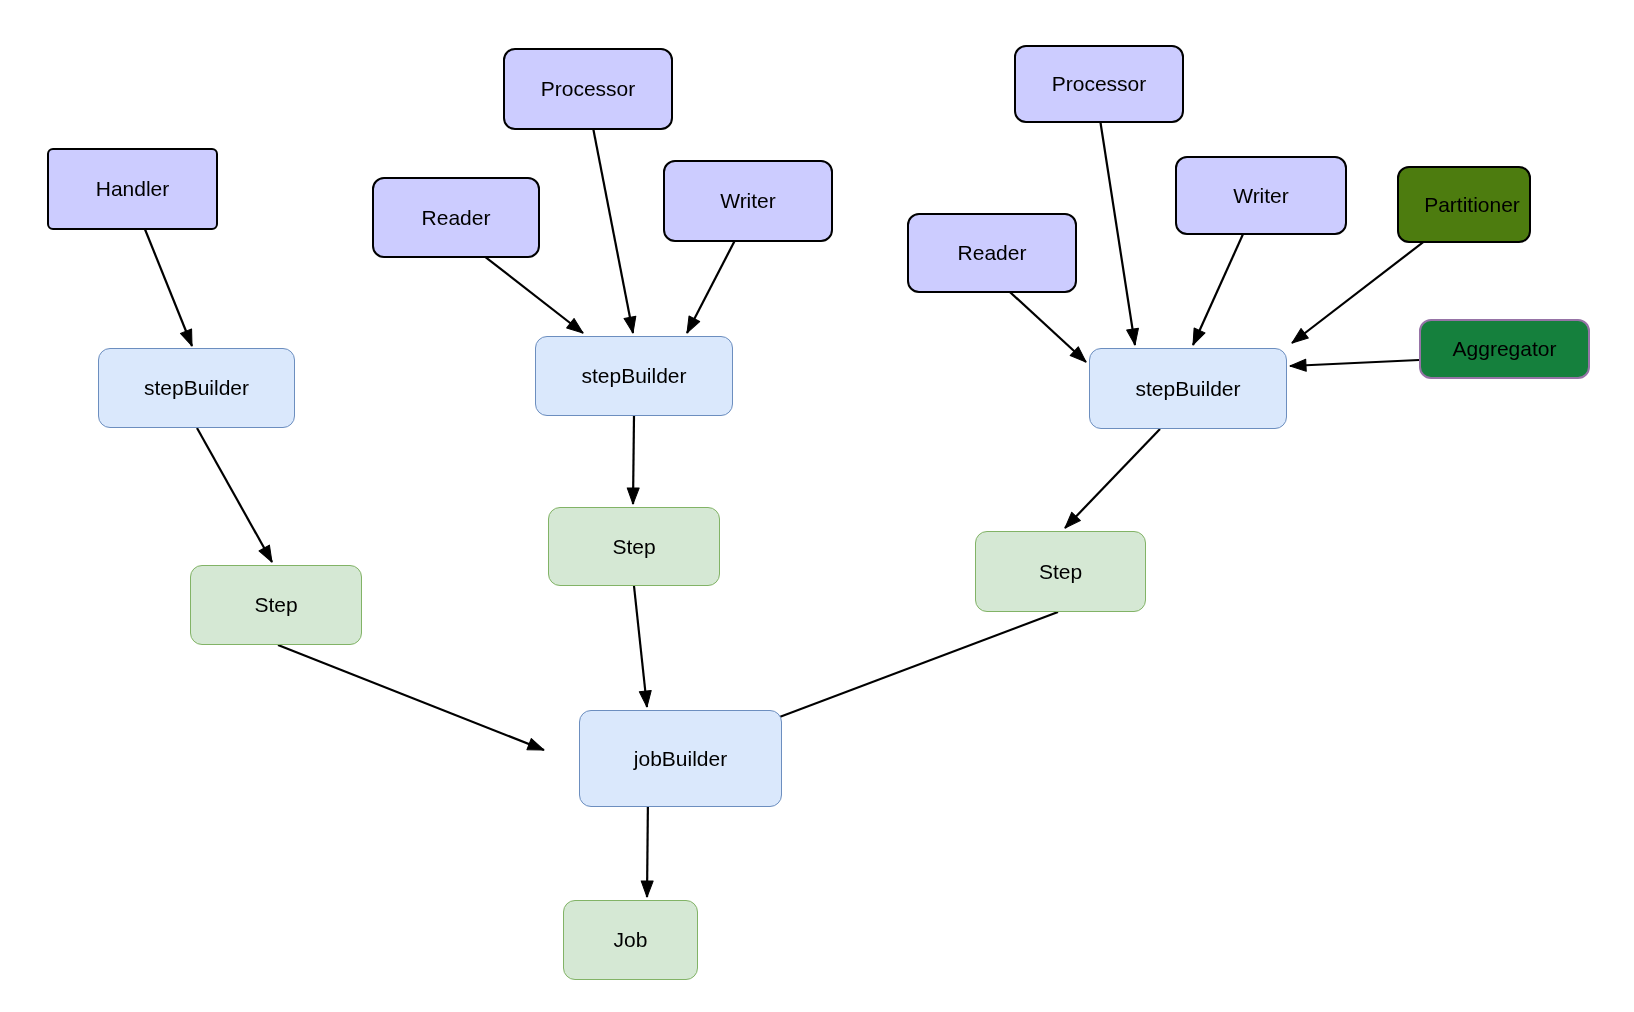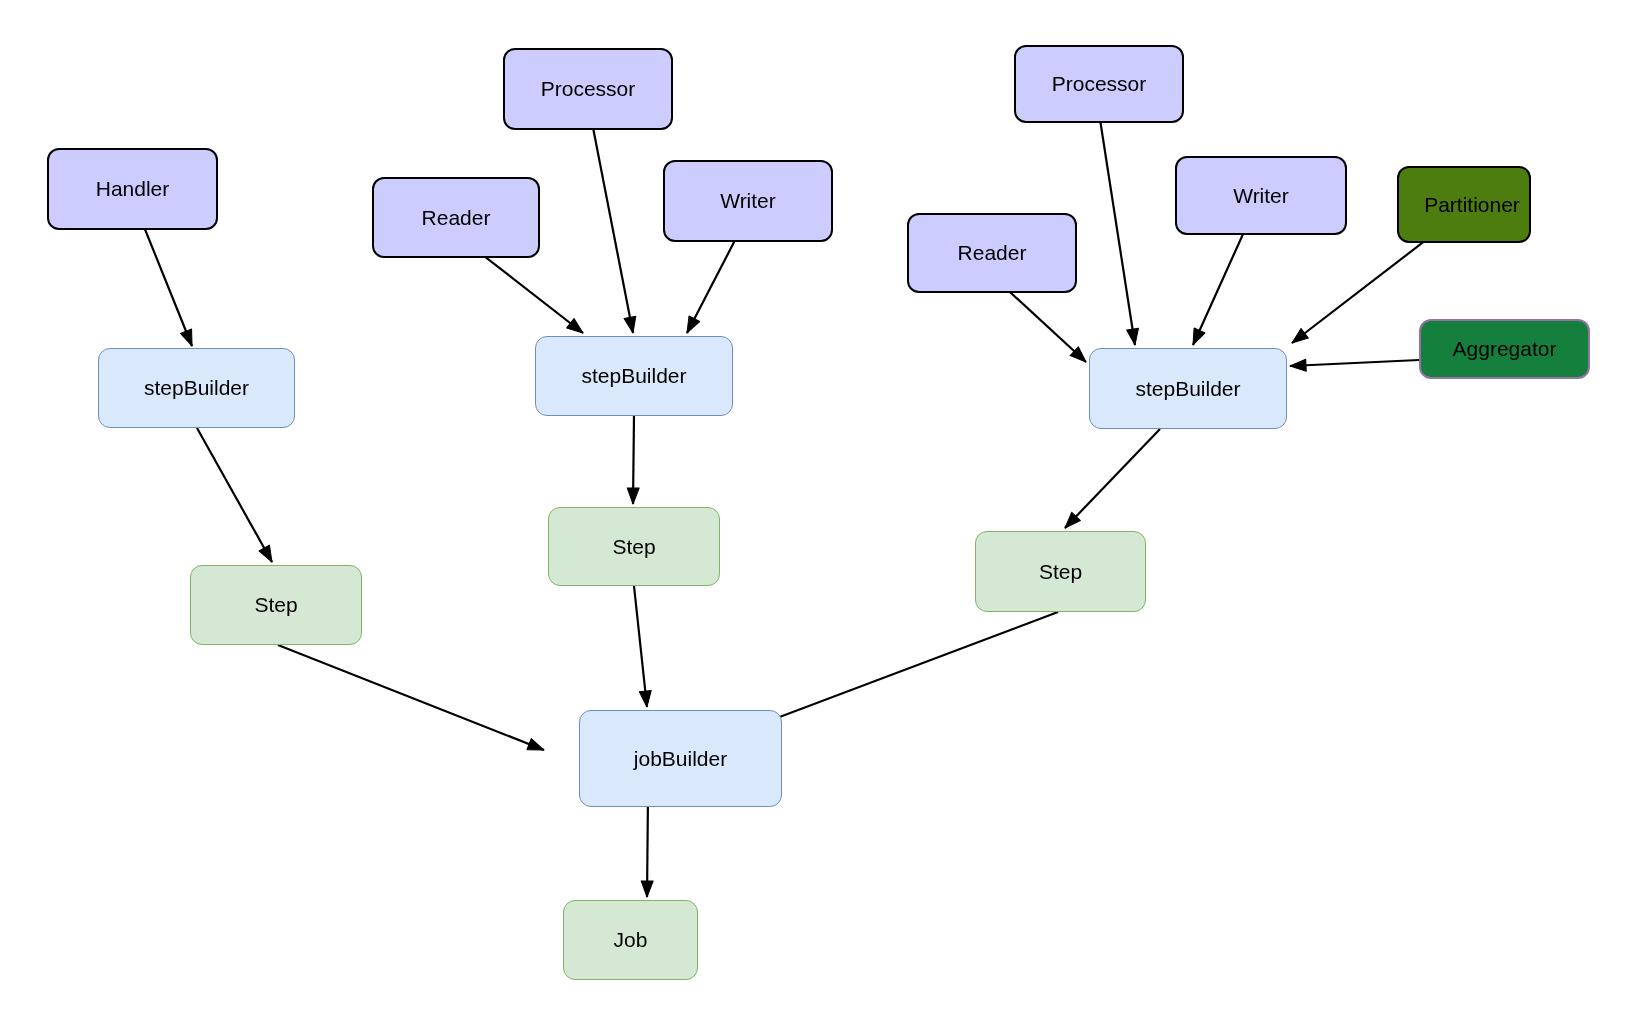--- a/index.html
+++ b/index.html
@@ -47,21 +47,21 @@
       <line x1="1419" y1="360" x2="1290" y2="366" stroke="#000000" stroke-width="2.2" marker-end="url(#arrowhead)"></line>
       <line x1="197" y1="428" x2="272" y2="562" stroke="#000000" stroke-width="2.2" marker-end="url(#arrowhead)"></line>
       <line x1="634" y1="416" x2="633" y2="504" stroke="#000000" stroke-width="2.2" marker-end="url(#arrowhead)"></line>
       <line x1="1160" y1="429" x2="1065" y2="528" stroke="#000000" stroke-width="2.2" marker-end="url(#arrowhead)"></line>
       <line x1="278" y1="645" x2="544" y2="750" stroke="#000000" stroke-width="2.2" marker-end="url(#arrowhead)"></line>
       <line x1="634" y1="586" x2="647" y2="707" stroke="#000000" stroke-width="2.2" marker-end="url(#arrowhead)"></line>
       <line x1="1058" y1="612" x2="753" y2="727" stroke="#000000" stroke-width="2.2" marker-end="url(#arrowhead)"></line>
       <line x1="648" y1="795" x2="647" y2="897" stroke="#000000" stroke-width="2.2" marker-end="url(#arrowhead)"></line>
     </svg>
   <div class="nodes">
-      <div class="node n-component" style="left: 47px; top: 125px; width: 171px; height: 82px; background: rgb(204, 204, 255); border-color: rgb(0, 0, 0);">
+      <div class="node n-component" style="left: 47px; top: 125px; width: 171px; height: 82px; background: rgb(204, 204, 255); border-color: rgb(0, 0, 0); border-radius: 6px;">
         <span>Handler</span>
       </div>
       <div class="node n-component" style="left: 503px; top: 25px; width: 170px; height: 82px; background: rgb(204, 204, 255); border-color: rgb(0, 0, 0);">
         <span>Processor</span>
       </div>
       <div class="node n-component" style="left: 372px; top: 154px; width: 168px; height: 81px; background: rgb(204, 204, 255); border-color: rgb(0, 0, 0);">
         <span>Reader</span>
       </div>
       <div class="node n-component" style="left: 663px; top: 137px; width: 170px; height: 82px; background: rgb(204, 204, 255); border-color: rgb(0, 0, 0);">
         <span>Writer</span>

